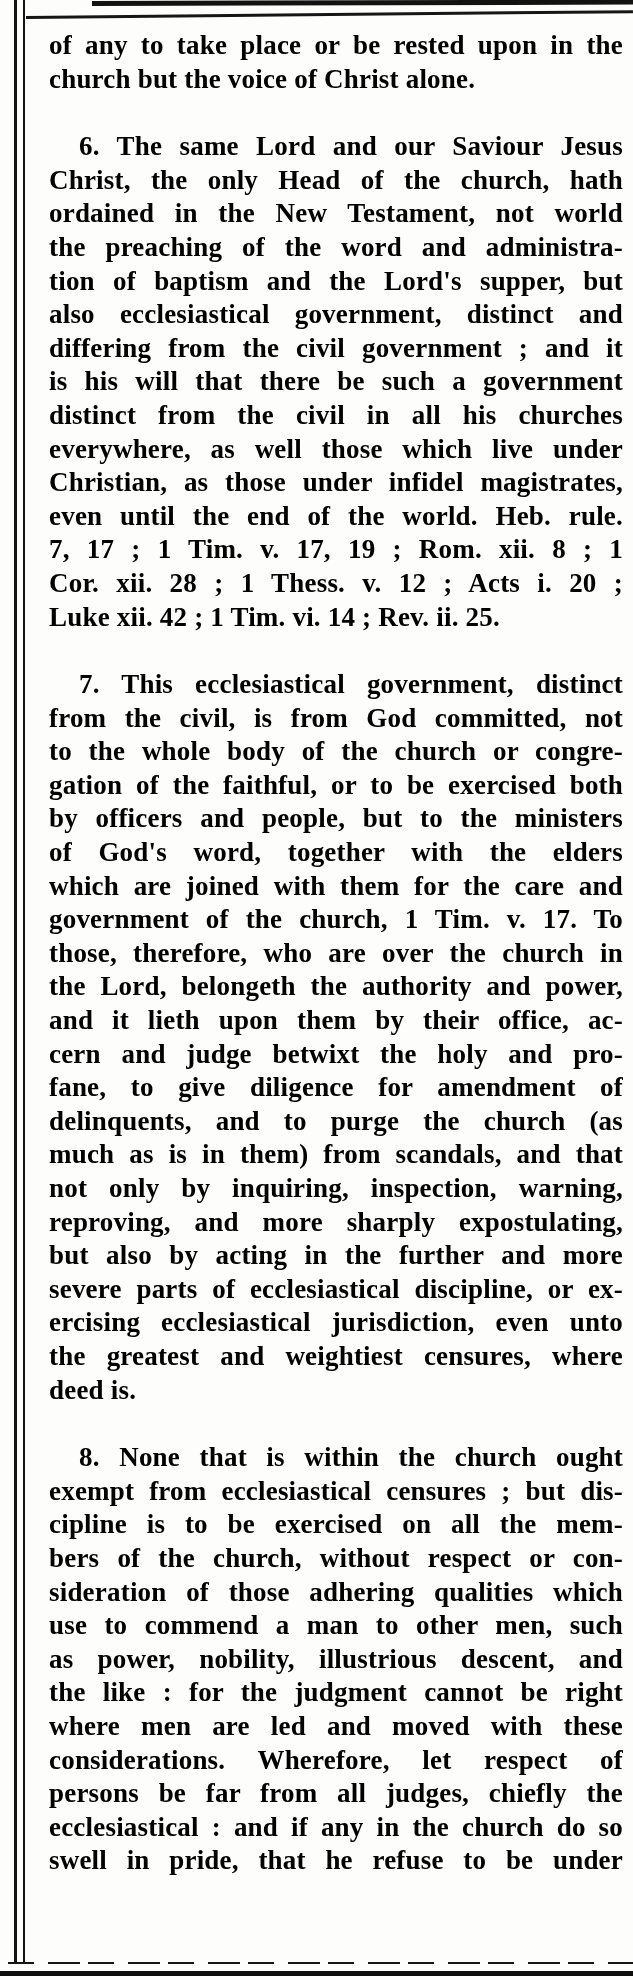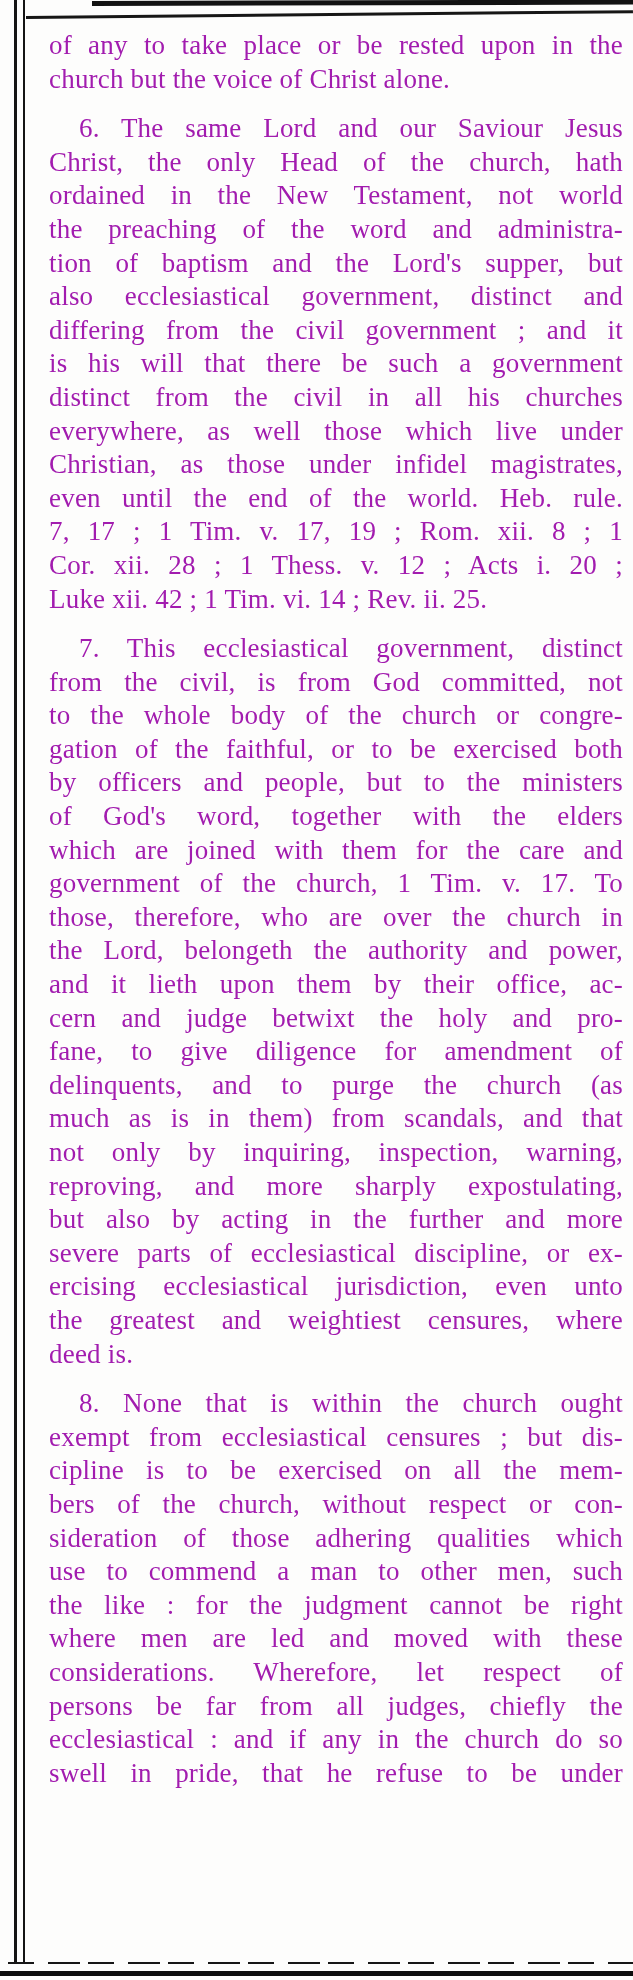--- a/index.html
+++ b/index.html
@@ -7,22 +7,22 @@
     padding: 0;
     background: #ffffff;
   }
   .page {
     position: relative;
     width: 633px;
     height: 1980px;
     background: #fdfdfc;
     overflow: hidden;
     font-family: "Liberation Serif", "DejaVu Serif", serif;
-    font-weight: 400;
-    color: #a21caf;
+    font-weight: 700;
+    color: #000000;
   }
   
   .rule-left-outer {
     position: absolute;
     left: 14px; top: 0;
     width: 3px; height: 1964px;
     background: #141414;
   }
   .rule-left-inner {
     position: absolute;
@@ -65,21 +65,21 @@
   
   .text-column {
     position: absolute;
     left: 49px; top: 29px;
     width: 574px;
     font-size: 27px;
     line-height: 33.6px;
     letter-spacing: 0.2px;
   }
   .paragraph { margin: 0; }
-  .paragraph + .paragraph { margin-top: 16px; }
+  .paragraph + .paragraph { margin-top: 34px; }
   .paragraph.indent .line:first-child { text-indent: 30px; }
   .line {
     text-align: justify;
     text-align-last: justify;
     overflow: hidden;
     white-space: nowrap;
   }
   .line.no-just {
     text-align-last: left;
   }
@@ -141,20 +141,21 @@
         <div class="line">the greatest and weightiest censures, where</div>
         <div class="line no-just">deed is.</div>
       </div>
       <div class="paragraph indent">
         <div class="line">8. None that is within the church ought</div>
         <div class="line">exempt from ecclesiastical censures ; but dis-</div>
         <div class="line">cipline is to be exercised on all the mem-</div>
         <div class="line">bers of the church, without respect or con-</div>
         <div class="line">sideration of those adhering qualities which</div>
         <div class="line">use to commend a man to other men, such</div>
+        <div class="line">as power, nobility, illustrious descent, and</div>
         <div class="line">the like : for the judgment cannot be right</div>
         <div class="line">where men are led and moved with these</div>
         <div class="line">considerations. Wherefore, let respect of</div>
         <div class="line">persons be far from all judges, chiefly the</div>
         <div class="line">ecclesiastical : and if any in the church do so</div>
         <div class="line">swell in pride, that he refuse to be under</div>
       </div>
     </div>
 </div>
 

